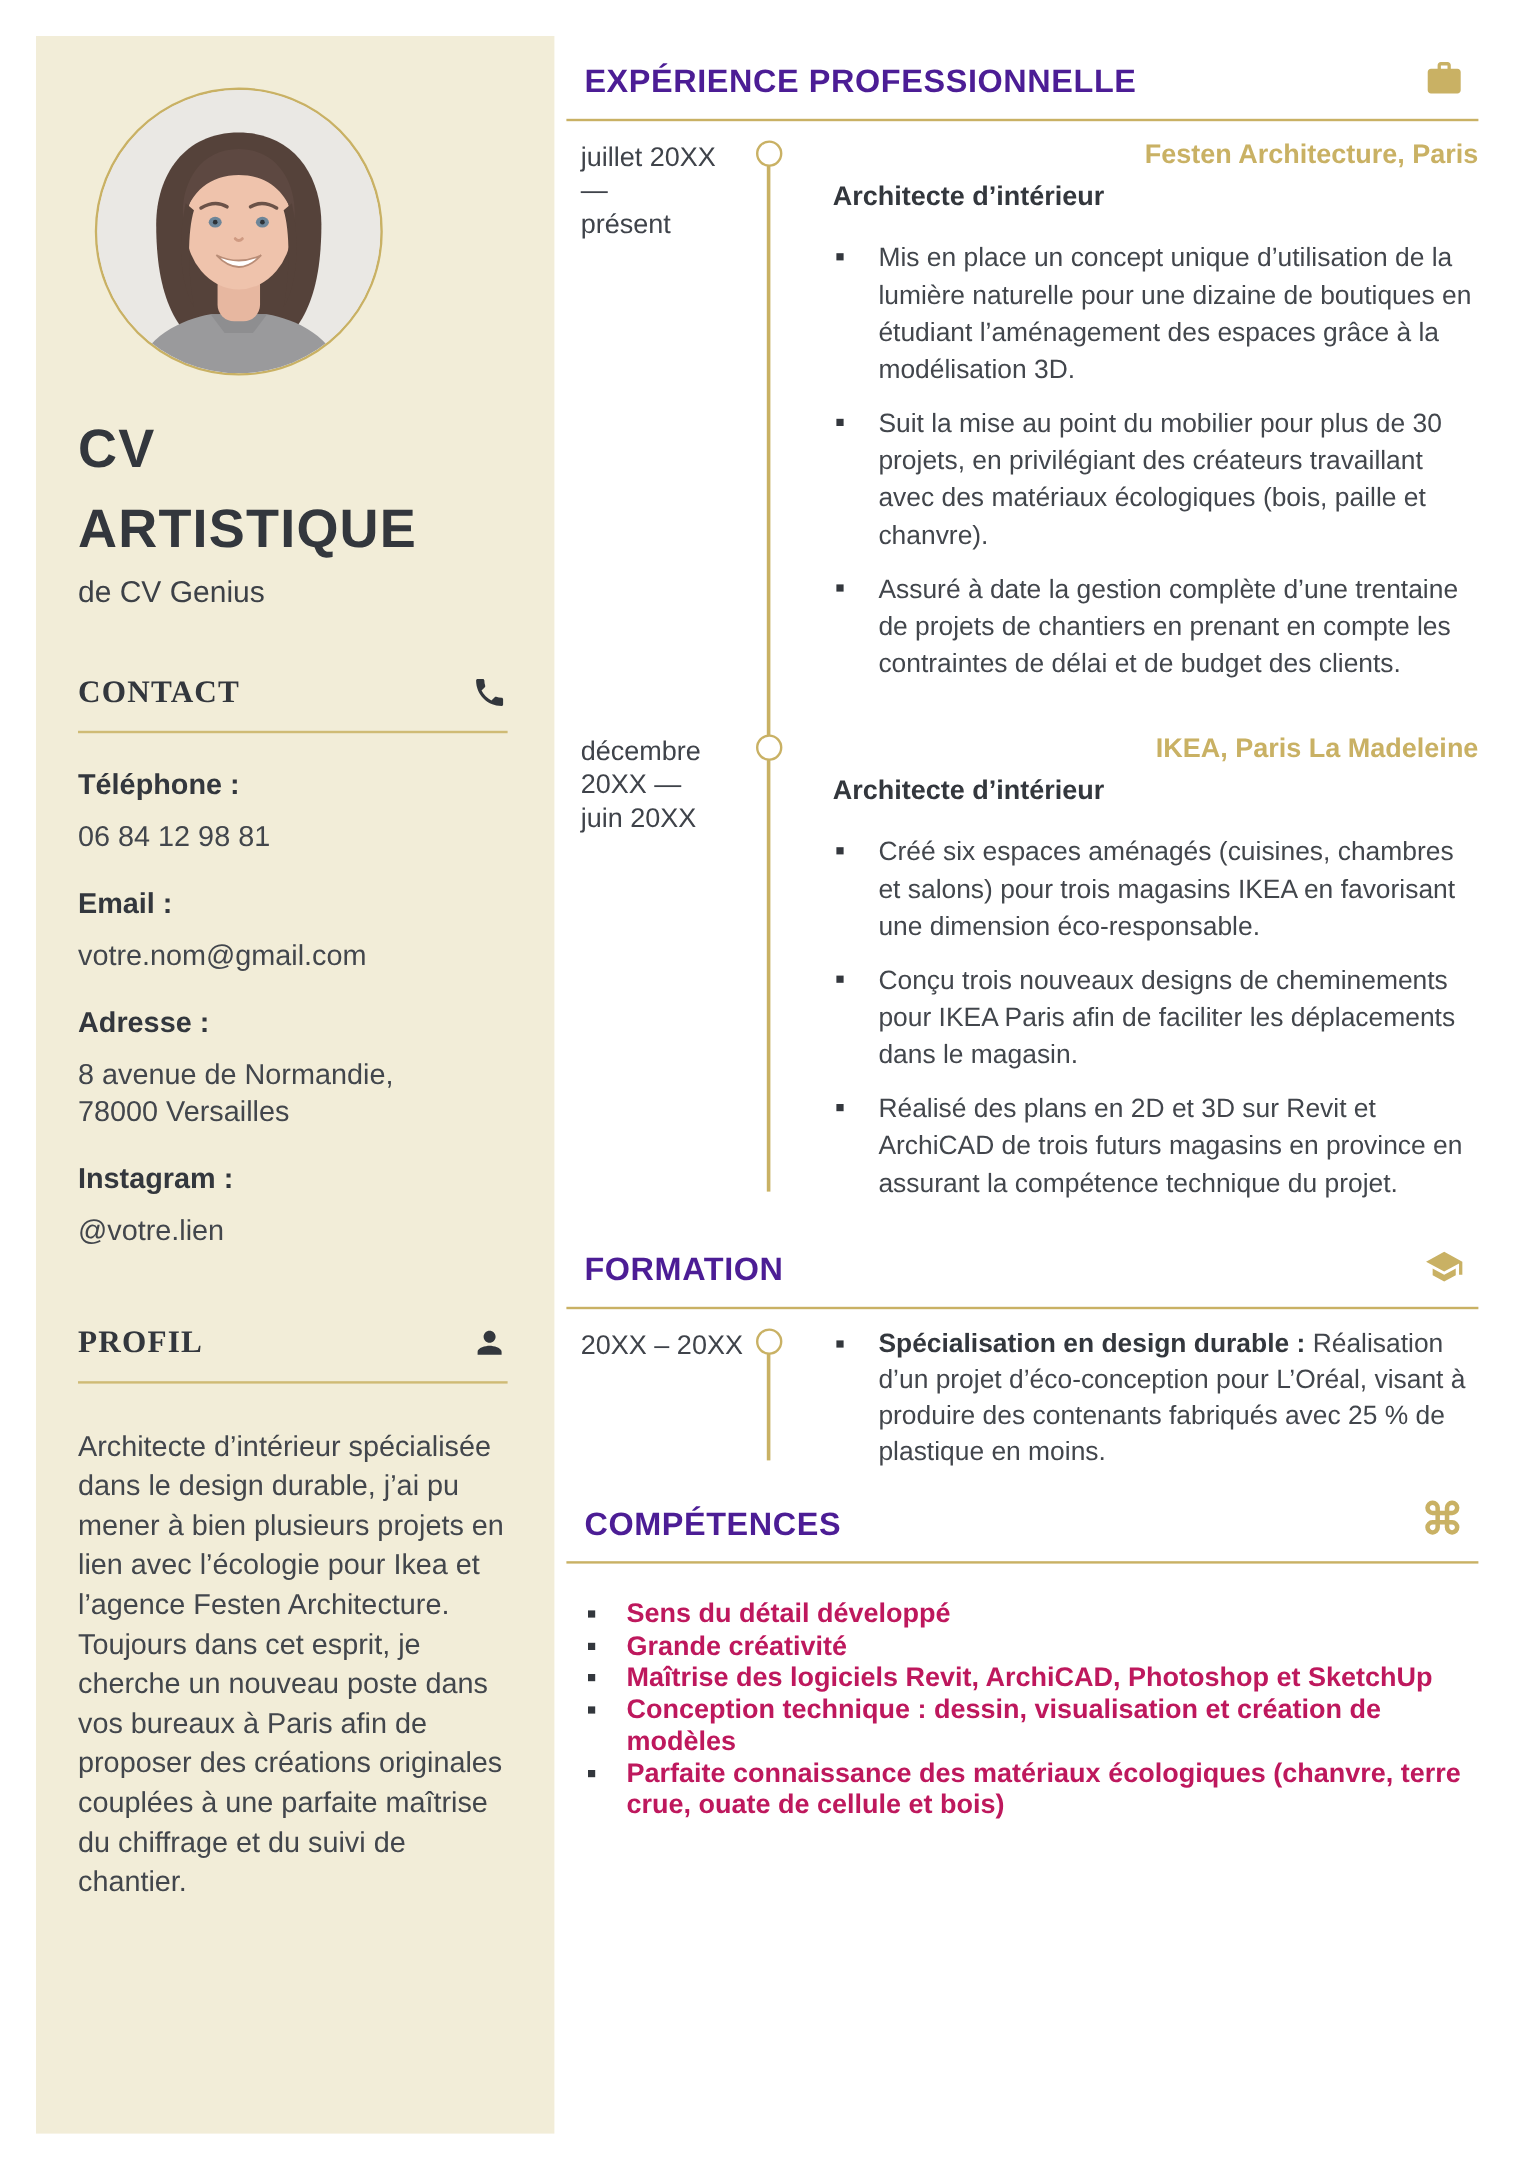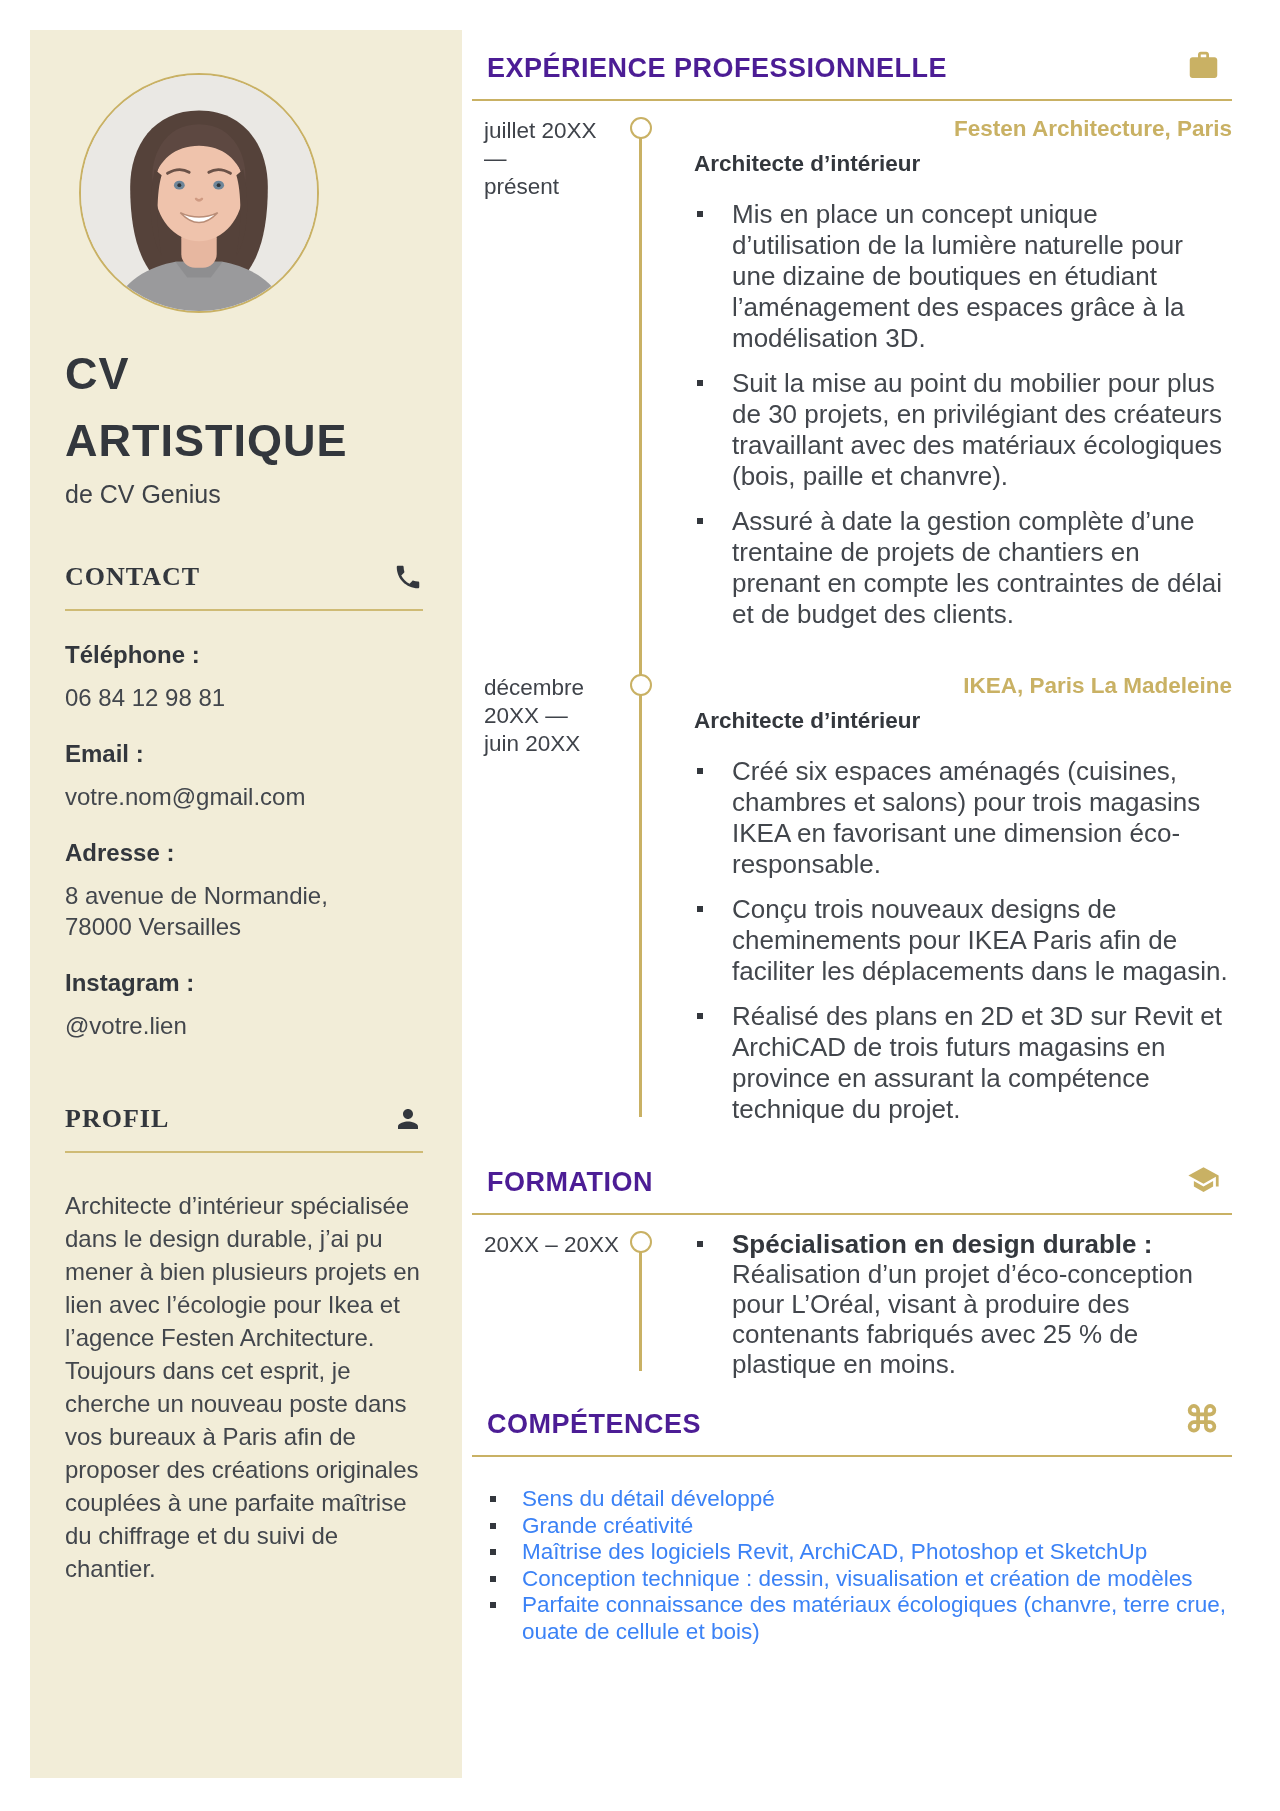--- a/index.html
+++ b/index.html
@@ -85,35 +85,36 @@
   .dot {
     position:relative; z-index:2; width:22px; height:22px; margin-top:2px;
     border:2.5px solid #c9b164; border-radius:50%; background:#ffffff;
   }
   .econtent { padding-left:42px; }
   .company { font-size:22.5px; font-weight:800; color:#c9b164; line-height:28px; margin-bottom:7px;text-align:right; }
   .company.twolines { white-space:pre-line; line-height:45px; margin-bottom:10px; }
   .role { font-size:22.5px; font-weight:800; color:#33373d; line-height:28px; margin-bottom:21px; }
   ul.bullets { list-style:none; }
   ul.bullets li {
-    position:relative; padding-left:38px; font-size:26px; line-height:31px;
+    position:relative; padding-left:38px; font-size:22px; line-height:31px;
     color:#42464c; margin-bottom:14px;
   }
   ul.bullets li:last-child { margin-bottom:0; }
   ul.bullets li::before {
     content:""; position:absolute; left:3px; top:12px; width:6px; height:6px;
     background:#33373d;
   }
   .blead { font-weight:800; color:#33373d; }
   .form-bullet { line-height:30px !important; }
 
   ul.skills { list-style:none; margin-top:29px; padding-left:15px; }
   ul.skills li {
     position:relative; padding-left:35px; font-size:22.5px; line-height:26.5px;
-    color:#3b82f6;
+    color:#be185d;
+    font-weight:bold;
   }
   ul.skills li::before {
     content:""; position:absolute; left:3px; top:10px; width:6px; height:6px;
     background:#33373d;
   }
 </style>
 </head>
 <body>
 
 <div class="page">

